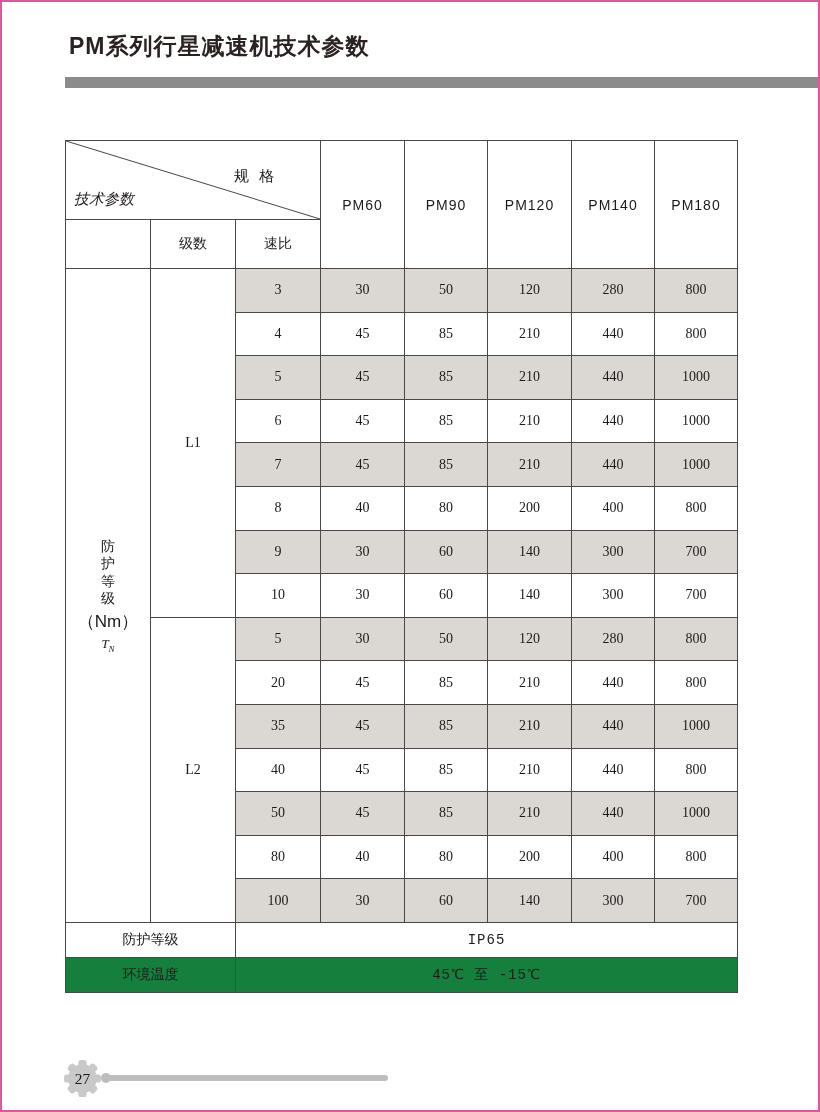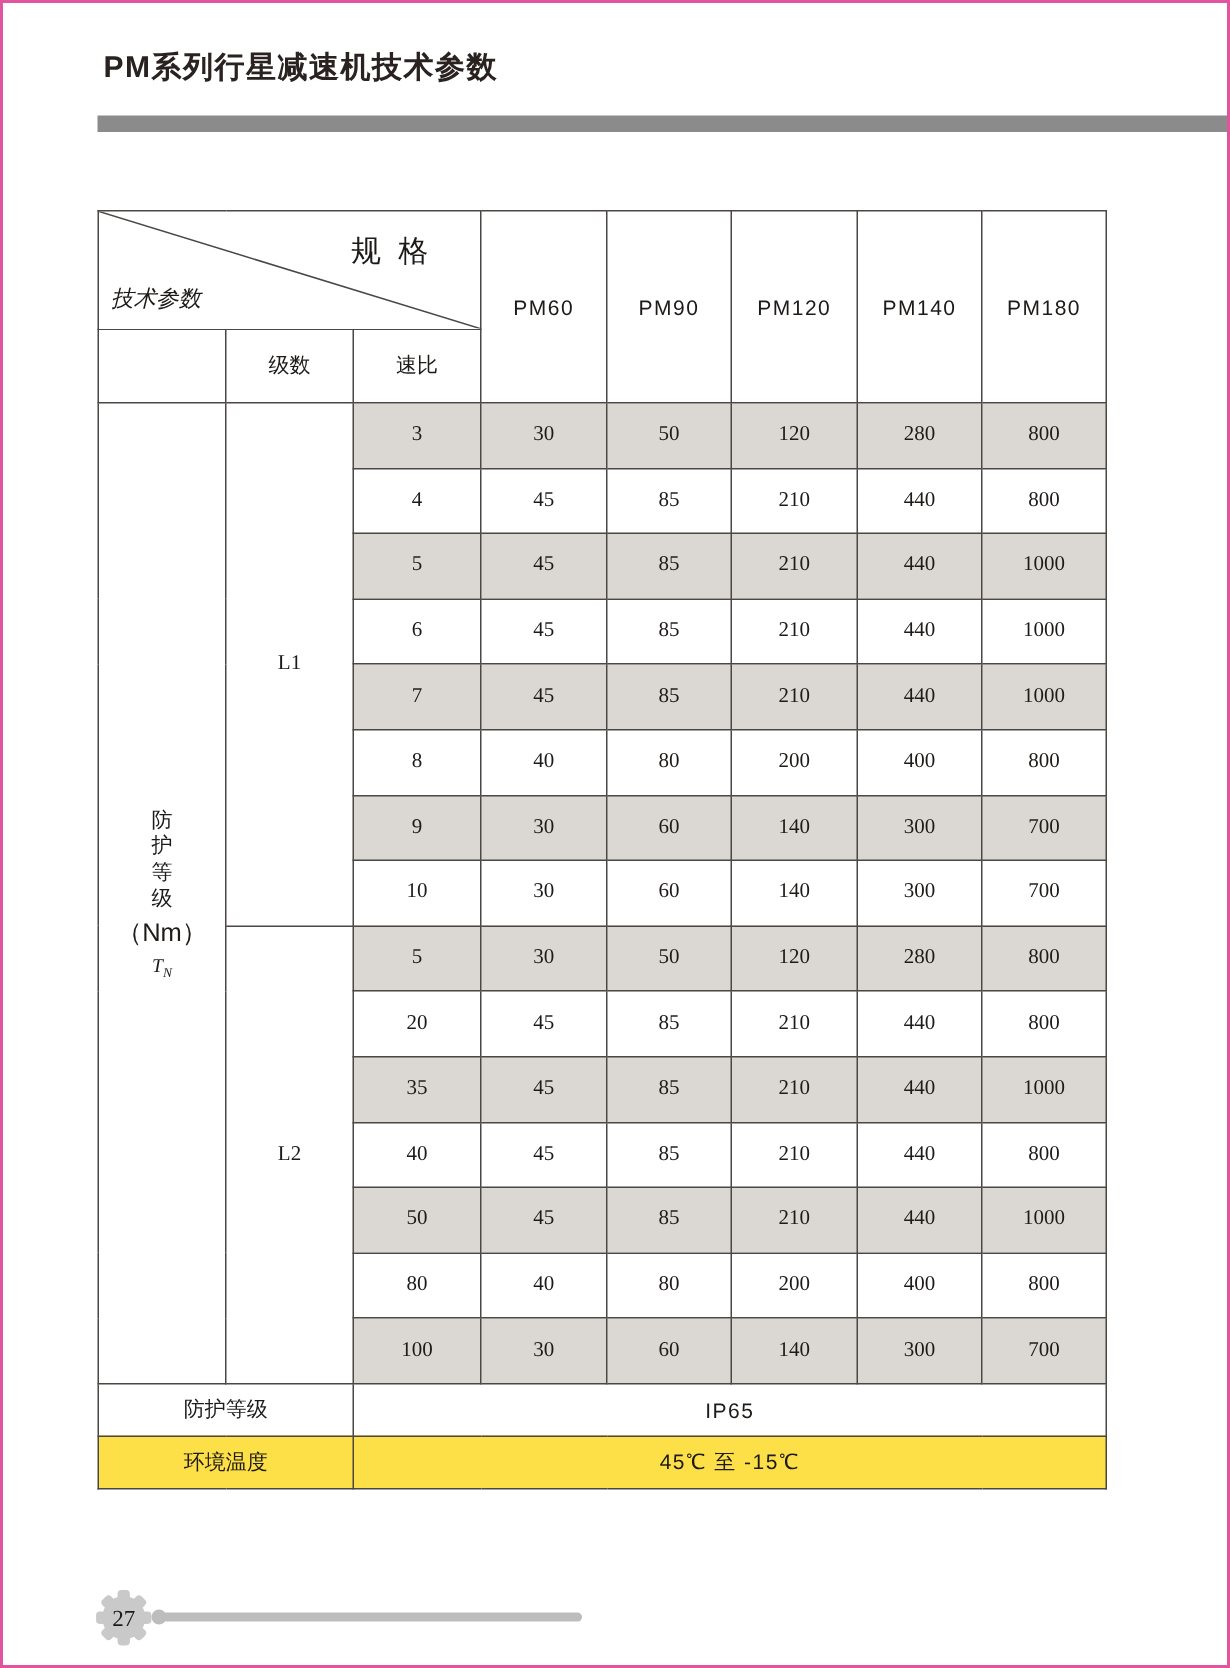--- a/index.html
+++ b/index.html
@@ -7,21 +7,21 @@
   body {
     background:#ffffff;
     border:2px solid #e0559e;
     position:relative;
     font-family:"Liberation Sans", sans-serif;
     color:#1d1a18;
     overflow:hidden;
   }
   .page-title {
     position:absolute; left:67px; top:29px;
-    font-size:20px; font-weight:bold; letter-spacing:1px;
+    font-size:23px; font-weight:bold; letter-spacing:1px;
     color:#2a2220;
   }
   .title-rule {
     position:absolute; left:63px; right:0; top:75px; height:11px;
     background:#8b8b8b;
   }
   .spec-table-wrap { position:absolute; left:63px; top:138px; }
   table.spec-table {
     border-collapse:collapse; table-layout:fixed;
     width:672px;
@@ -34,40 +34,40 @@
     padding:0;
   }
   
   tr.hdr1 { height:79px; }
   tr.hdr2 { height:49px; }
   tbody.data-body tr { height:43.6px; }
   tbody.foot-body tr { height:35px; }
 
   td.diag-cell { position:relative; padding:0; }
   td.diag-cell svg.diag { position:absolute; left:0; top:0; width:100%; height:100%; display:block; }
-  .corner-spec  { position:absolute; top:13px; left:168px; font-size:20px; letter-spacing:3px; white-space:nowrap; }
+  .corner-spec  { position:absolute; top:26px; left:168px; font-size:15px; letter-spacing:3px; white-space:nowrap; }
   .corner-param { position:absolute; top:49px; left:8px;  font-size:15px; white-space:nowrap;font-style:italic; }
 
   td.pm-col { font-size:15px; letter-spacing:1px; }
   td.subhdr { font-size:15px; }
 
   td.torque-cell { background:#ffffff; font-size:15px; }
   .torque-vert { width:17px; margin:0 auto; line-height:1.25; word-break:break-all; letter-spacing:0; }
   .torque-unit { margin-top:2px; font-size:17px; white-space:nowrap; }
   .torque-sym  { margin-top:3px; font-family:"Liberation Serif", serif; font-size:13px; font-style:italic; }
   .torque-sym sub { font-size:9px; font-style:italic; }
 
   td.stage-cell { background:#dbd7d2; font-family:"Liberation Serif", serif; font-size:14px; }
 
   td.num { font-family:"Liberation Serif", serif; font-size:14px; }
   tbody.data-body tr:nth-child(odd) td.num { background:#dbd7d2; }
 
   td.foot-label { font-size:15px; }
-  td.foot-value { font-family:Liberation Sans, sans-serif; font-size:14px; letter-spacing:1px; }
-  tr.foot-shaded td { background:#fde047; }
+  td.foot-value { font-family:Liberation Mono, monospace; font-size:14px; letter-spacing:1px; }
+  tr.foot-shaded td { background:#15803d; }
 
   .footer-gear { position:absolute; left:60px; top:1056px; width:41px; height:41px; }
   .footer-dot  { position:absolute; left:99px; top:1071px; width:10px; height:10px; border-radius:50%; background:#bdbdbd; }
   .footer-line { position:absolute; left:106px; top:1073px; width:280px; height:6px; border-radius:3px; background:#bdbdbd; }
 </style>
 </head>
 <body>
 
 <div class="page-title">PM系列行星减速机技术参数</div>
 <div class="title-rule"></div>

